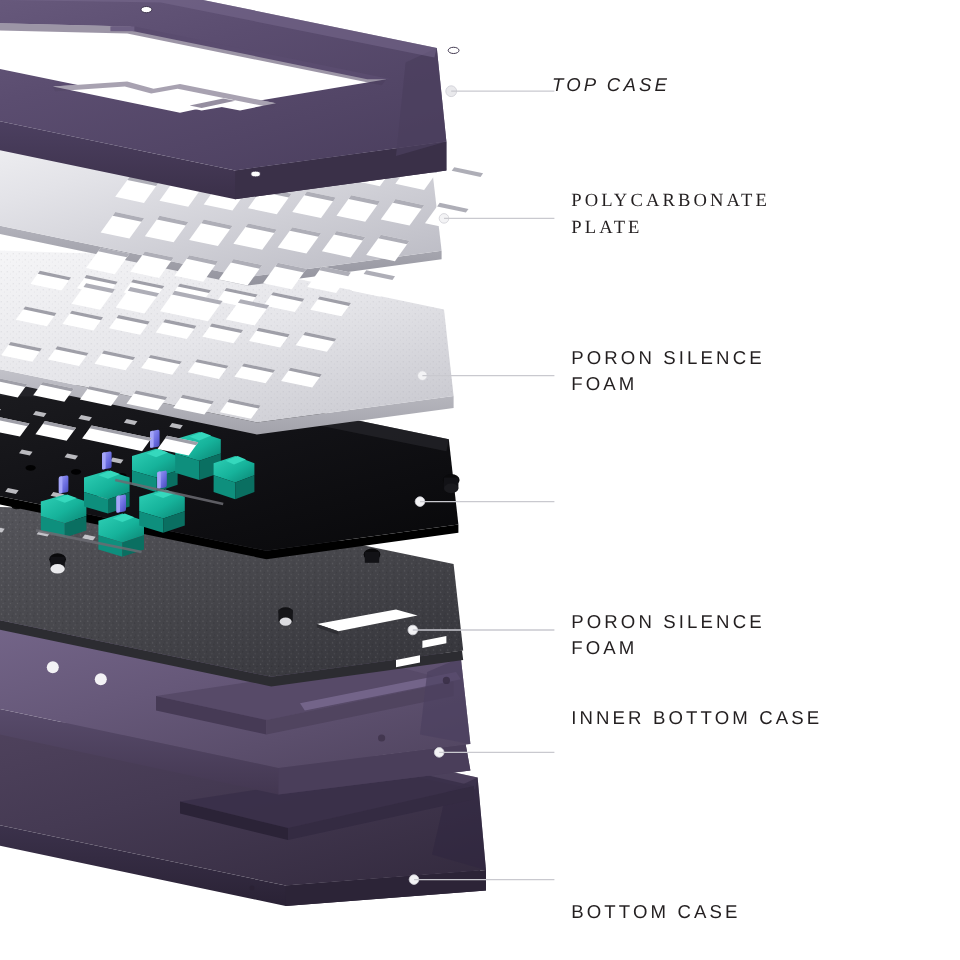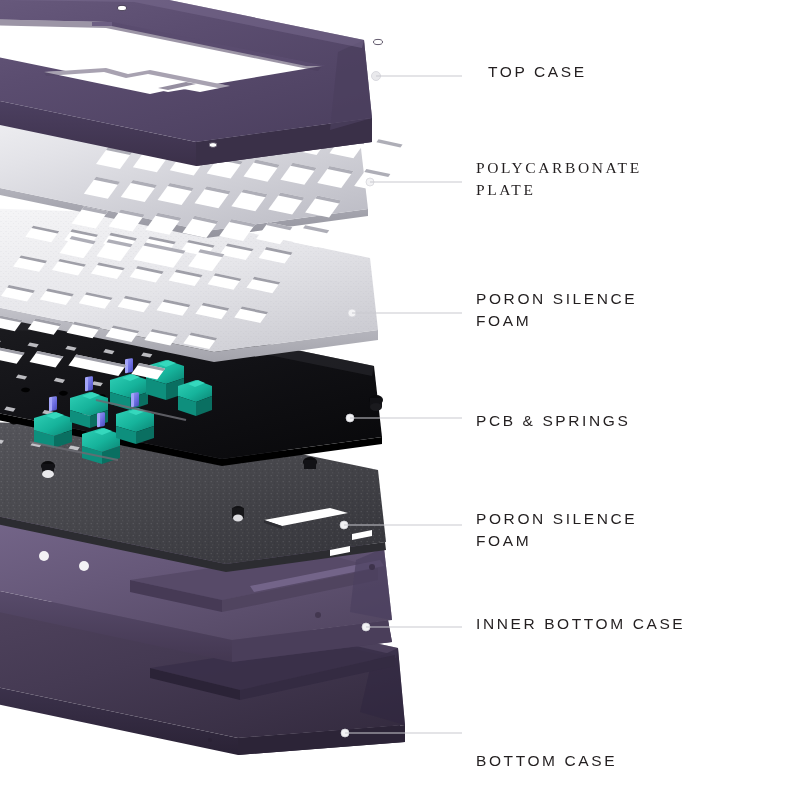--- a/index.html
+++ b/index.html
@@ -549,41 +549,38 @@
       <line x1="352" y1="313" x2="462" y2="313"></line>
       <line x1="350" y1="418" x2="462" y2="418"></line>
       <line x1="344" y1="525" x2="462" y2="525"></line>
       <line x1="366" y1="627" x2="462" y2="627"></line>
       <line x1="345" y1="733" x2="462" y2="733"></line>
     </g>
 
     </g>
   </svg>
 
-  <div class="callout" style="left:488px; top:61px;">
+  <div class="callout" style="left:460px; top:61px;font-style:italic;">
     <span class="callout-text">TOP CASE</span>
   </div>
 
   <div class="callout" style="left:476px; top:157px;font-family:Liberation Serif, serif;">
     <span class="callout-text"><span>POLYCARBONATE</span><br><span>PLATE</span></span>
   </div>
 
   <div class="callout" style="left:476px; top:288px;">
     <span class="callout-text"><span>PORON SILENCE</span><br><span>FOAM</span></span>
   </div>
 
-  <div class="callout" style="left:476px; top:410px;">
-    <span class="callout-text">PCB &amp; SPRINGS</span>
-  </div>
 
   <div class="callout" style="left:476px; top:508px;">
     <span class="callout-text"><span>PORON SILENCE</span><br><span>FOAM</span></span>
   </div>
 
-  <div class="callout" style="left:476px; top:613px;justify-content:flex-end;">
+  <div class="callout" style="left:476px; top:588px;justify-content:flex-end;">
     <span class="callout-text">INNER BOTTOM CASE</span>
   </div>
 
   <div class="callout" style="left:476px; top:750px;">
     <span class="callout-text">BOTTOM CASE</span>
   </div>
 
 </div>
 
 </body></html>

